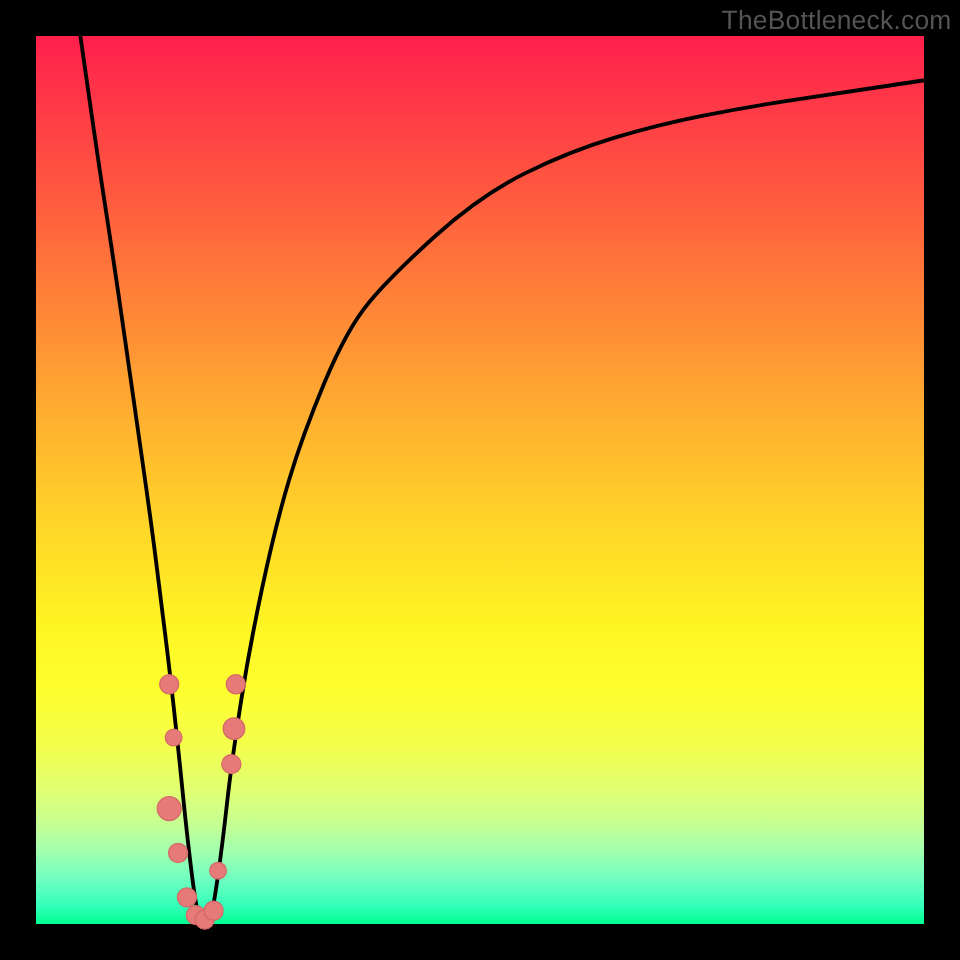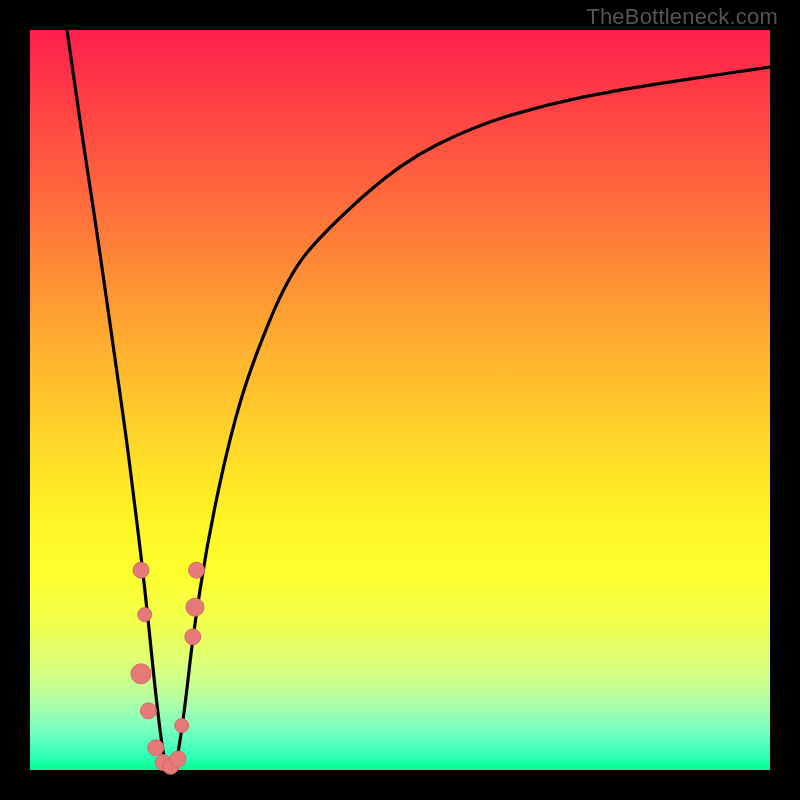--- a/index.html
+++ b/index.html
@@ -38,21 +38,21 @@
       #c3ff95 89%,
       #9fffb1 92%,
       #6fffc0 95%,
       #32ffba 98%,
       #00ff90 100%
     );
   }
   .watermark {
     position: absolute;
     top: 4px;
-    right: 22px;
+    right: 7px;
     font-family: Arial, Helvetica, sans-serif;
     font-size: 22px;
     color: #545454;
     letter-spacing: 0.2px;
   }
   svg.overlay {
     position: absolute;
     left: 0;
     top: 0;
   }

